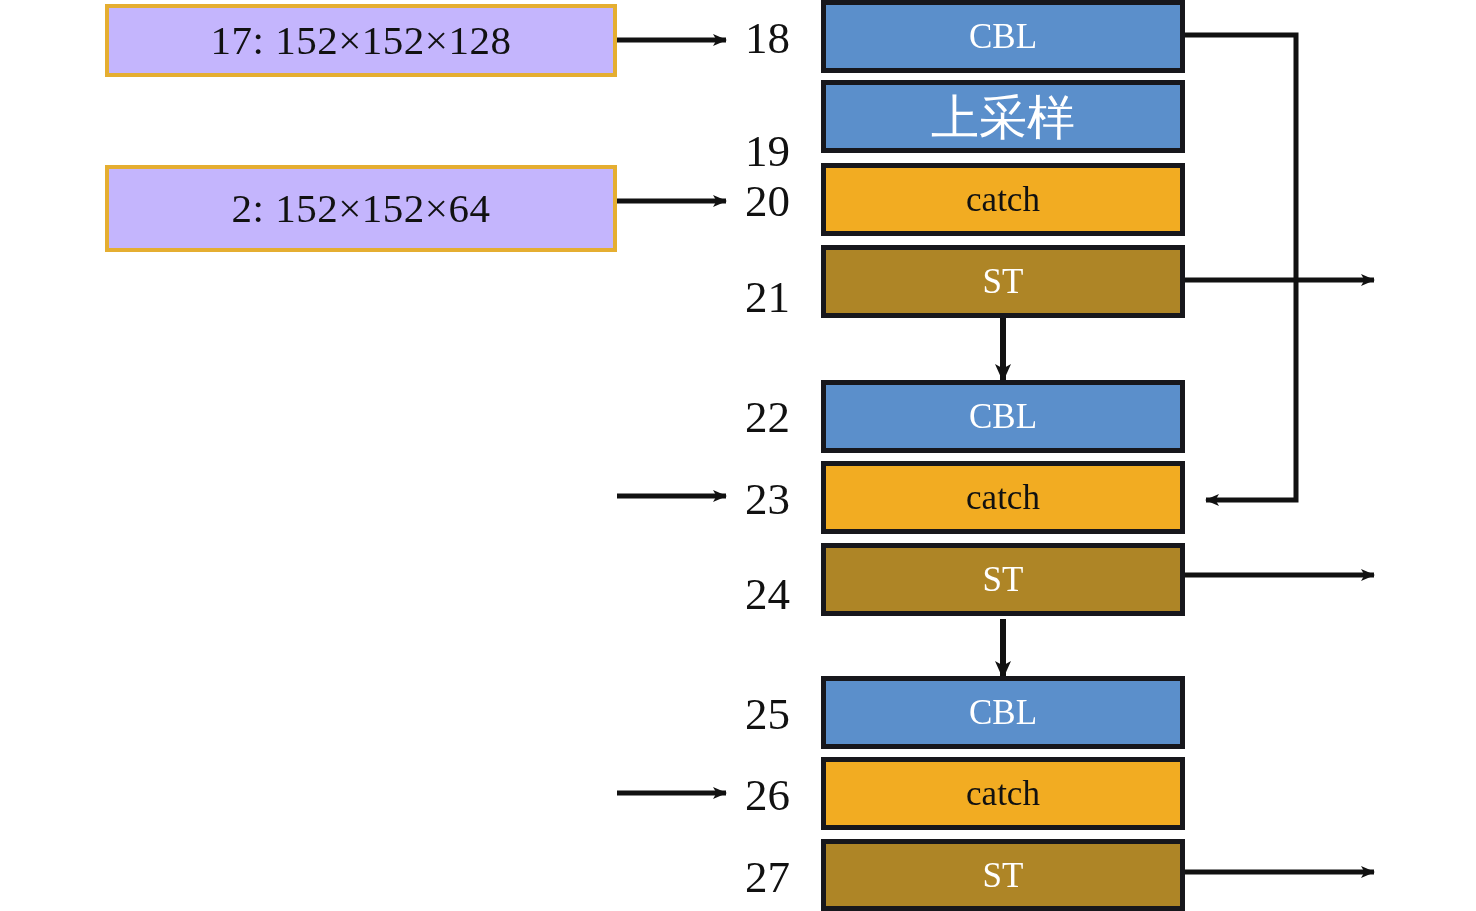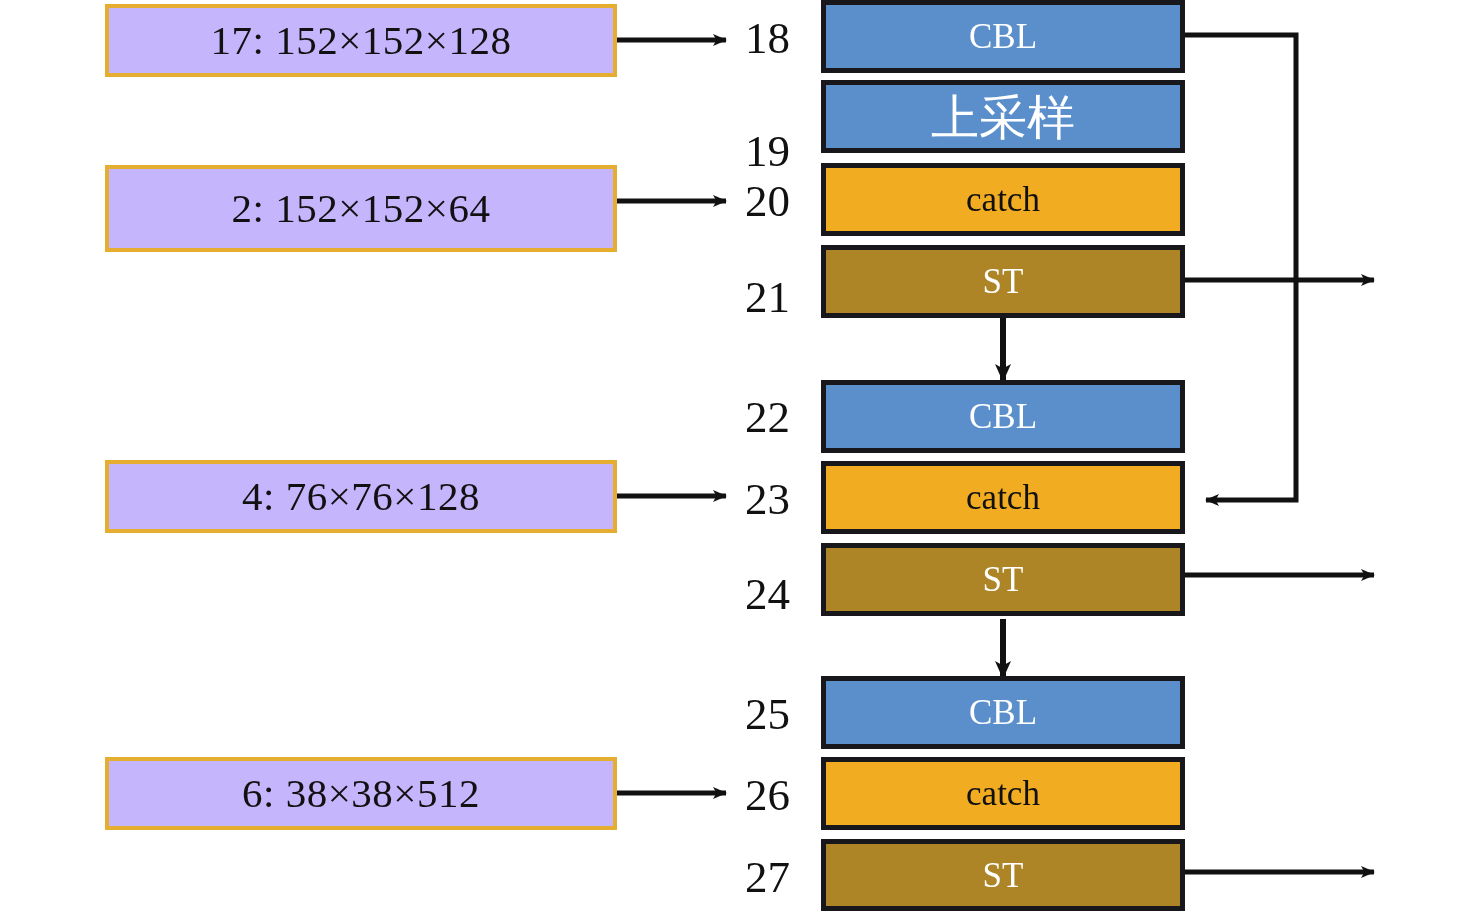--- a/index.html
+++ b/index.html
@@ -107,23 +107,21 @@
 
     <line x1="1185" y1="280" x2="1374" y2="280" stroke="#111111" stroke-width="5" marker-end="url(#arrowRight)"></line>
     <line x1="1185" y1="575" x2="1374" y2="575" stroke="#111111" stroke-width="5" marker-end="url(#arrowRight)"></line>
     <line x1="1185" y1="872" x2="1374" y2="872" stroke="#111111" stroke-width="5" marker-end="url(#arrowRight)"></line>
   </svg>
 
   <div class="shape-box" style="left:105px; top:4px; width:512px; height:73px;">17: 152×152×128</div>
 
   <div class="shape-box" style="left:105px; top:165px; width:512px; height:87px;">2: 152×152×64</div>
 
-  <div class="shape-box" style="left:105px; top:460px; width:512px; height:73px;">4: 76×76×128</div>
 
-  <div class="shape-box" style="left:105px; top:757px; width:512px; height:73px;">6: 38×38×512</div>
 
   <div class="layer-index" style="left:704px; top:16px;">18</div>
   <div class="block cbl" style="left:821px; top:0px; width:364px; height:73px;">CBL</div>
 
   <div class="layer-index" style="left:704px; top:97px;margin-top:32px;">19</div>
   <div class="block upsample" style="left:821px; top:80px; width:364px; height:73px;">上采样</div>
 
   <div class="layer-index" style="left:704px; top:179px;">20</div>
   <div class="block catch" style="left:821px; top:163px; width:364px; height:73px;">catch</div>
 

